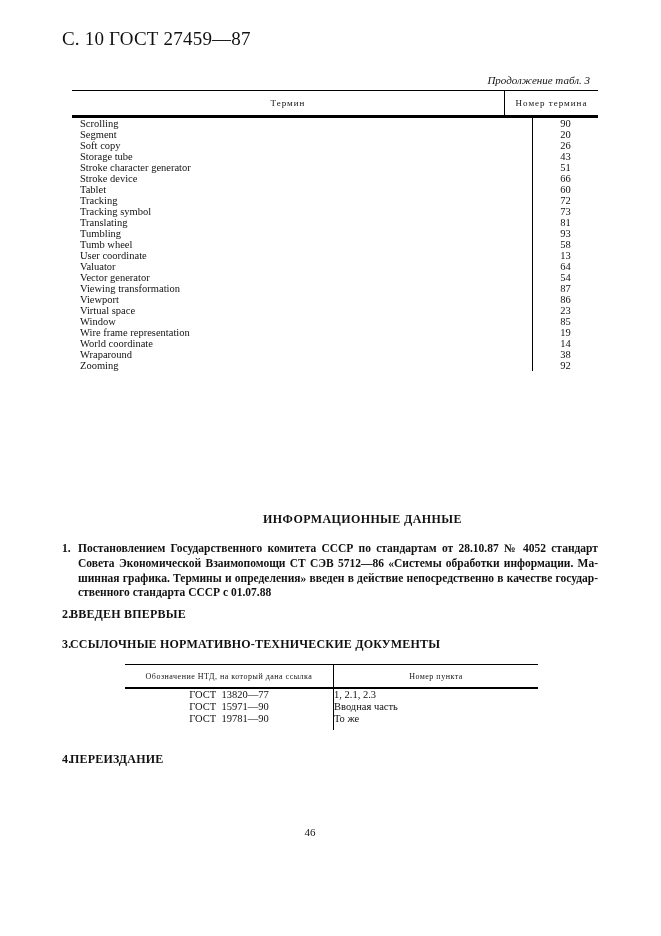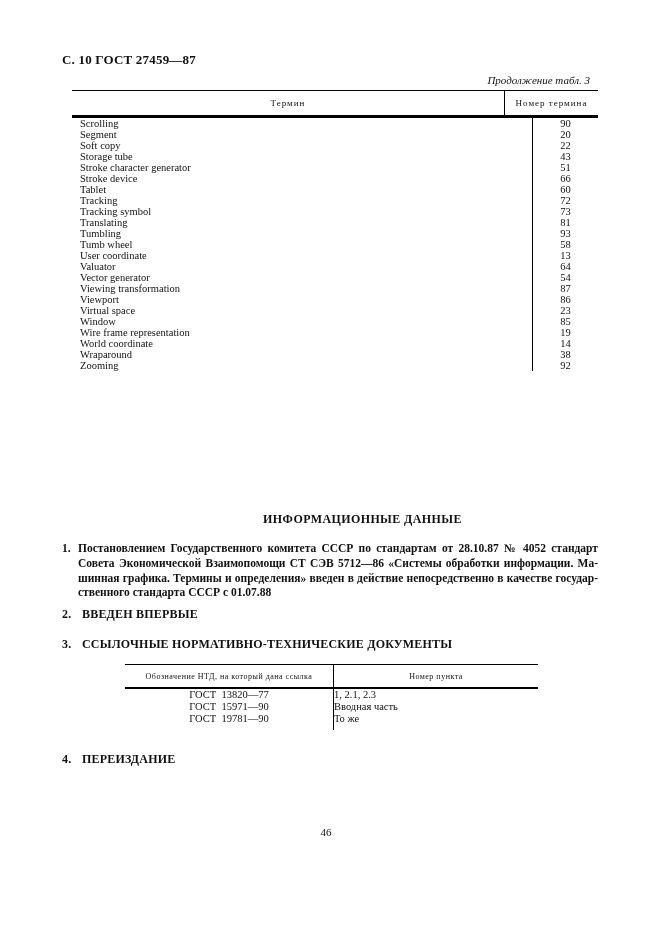--- a/index.html
+++ b/index.html
@@ -8,22 +8,22 @@
     background: #ffffff;
     color: #111;
     font-family: "Liberation Serif", "DejaVu Serif", serif;
     position: relative;
     overflow: hidden;
   }
   .abs { position: absolute; }
 
   
   .page-header {
-    left: 62px; top: 52px;
-    font-size: 13px; font-weight: bold;
+    left: 62px; top: 28px;
+    font-size: 19px; font-weight: normal;
     letter-spacing: 0.2px;
   }
 
   
   .tbl-caption {
     left: 0; top: 74px; width: 590px;
     text-align: right;
     font-style: italic;
     font-size: 11px;
   }
@@ -57,21 +57,21 @@
   .item1 {
     left: 62px; top: 541px; width: 536px;
     font-size: 11.5px; line-height: 14.8px;
   }
   .item1 .item-body { margin-left: 16px; }
   .jline { text-align: justify; text-align-last: justify; }
   .item-single { font-size: 12px; letter-spacing: 0.2px; }
   .item2 { left: 62px; top: 607px; width: 536px; }
   .item3 { left: 62px; top: 637px; width: 536px; }
   .item4 { left: 62px; top: 752px; width: 536px; }
-  .item-single .item-body { margin-left: 20px; }
+  .item-single .item-body { margin-left: 8px; }
 
   
   .refs-table {
     left: 125px; top: 664px; width: 413px;
     border-top: 1px solid #000;
   }
   .rt-header {
     display: flex; height: 22px;
     border-bottom: 2.5px solid #000;
     font-size: 8px; letter-spacing: 0.5px;
@@ -81,21 +81,21 @@
   .rt-row { display: flex; height: 12px; line-height: 12px; font-size: 10.5px; }
   .rt-c1 { width: 208px; text-align: center; white-space: pre; }
   .rt-c2 { flex: 1; border-left: 1.5px solid #000; text-align: left; }
   .rt-tail { display: flex; height: 5px; }
   .rt-tail .rt-c1 { height: 5px; }
   .rt-tail .rt-c2 { height: 5px; }
 
   
   .page-number {
     left: 0; top: 826px; width: 620px;
-    text-align: center; font-size: 11px; padding-left: 16px;
+    text-align: center; font-size: 11px;
   }
 </style>
 </head>
 <body>
 
 <div class="abs page-header">С. 10 ГОСТ 27459—87</div>
 
 <div class="abs tbl-caption">Продолжение табл. 3</div>
 
 <div class="abs terms-table">
@@ -107,21 +107,21 @@
     <div class="tt-row">
         <div class="tt-c1">Scrolling</div>
         <div class="tt-c2">90</div>
       </div>
     <div class="tt-row">
         <div class="tt-c1">Segment</div>
         <div class="tt-c2">20</div>
       </div>
     <div class="tt-row">
         <div class="tt-c1">Soft copy</div>
-        <div class="tt-c2">22</div>
+        <div class="tt-c2">26</div>
       </div>
     <div class="tt-row">
         <div class="tt-c1">Storage tube</div>
         <div class="tt-c2">43</div>
       </div>
     <div class="tt-row">
         <div class="tt-c1">Stroke character generator</div>
         <div class="tt-c2">51</div>
       </div>
     <div class="tt-row">

